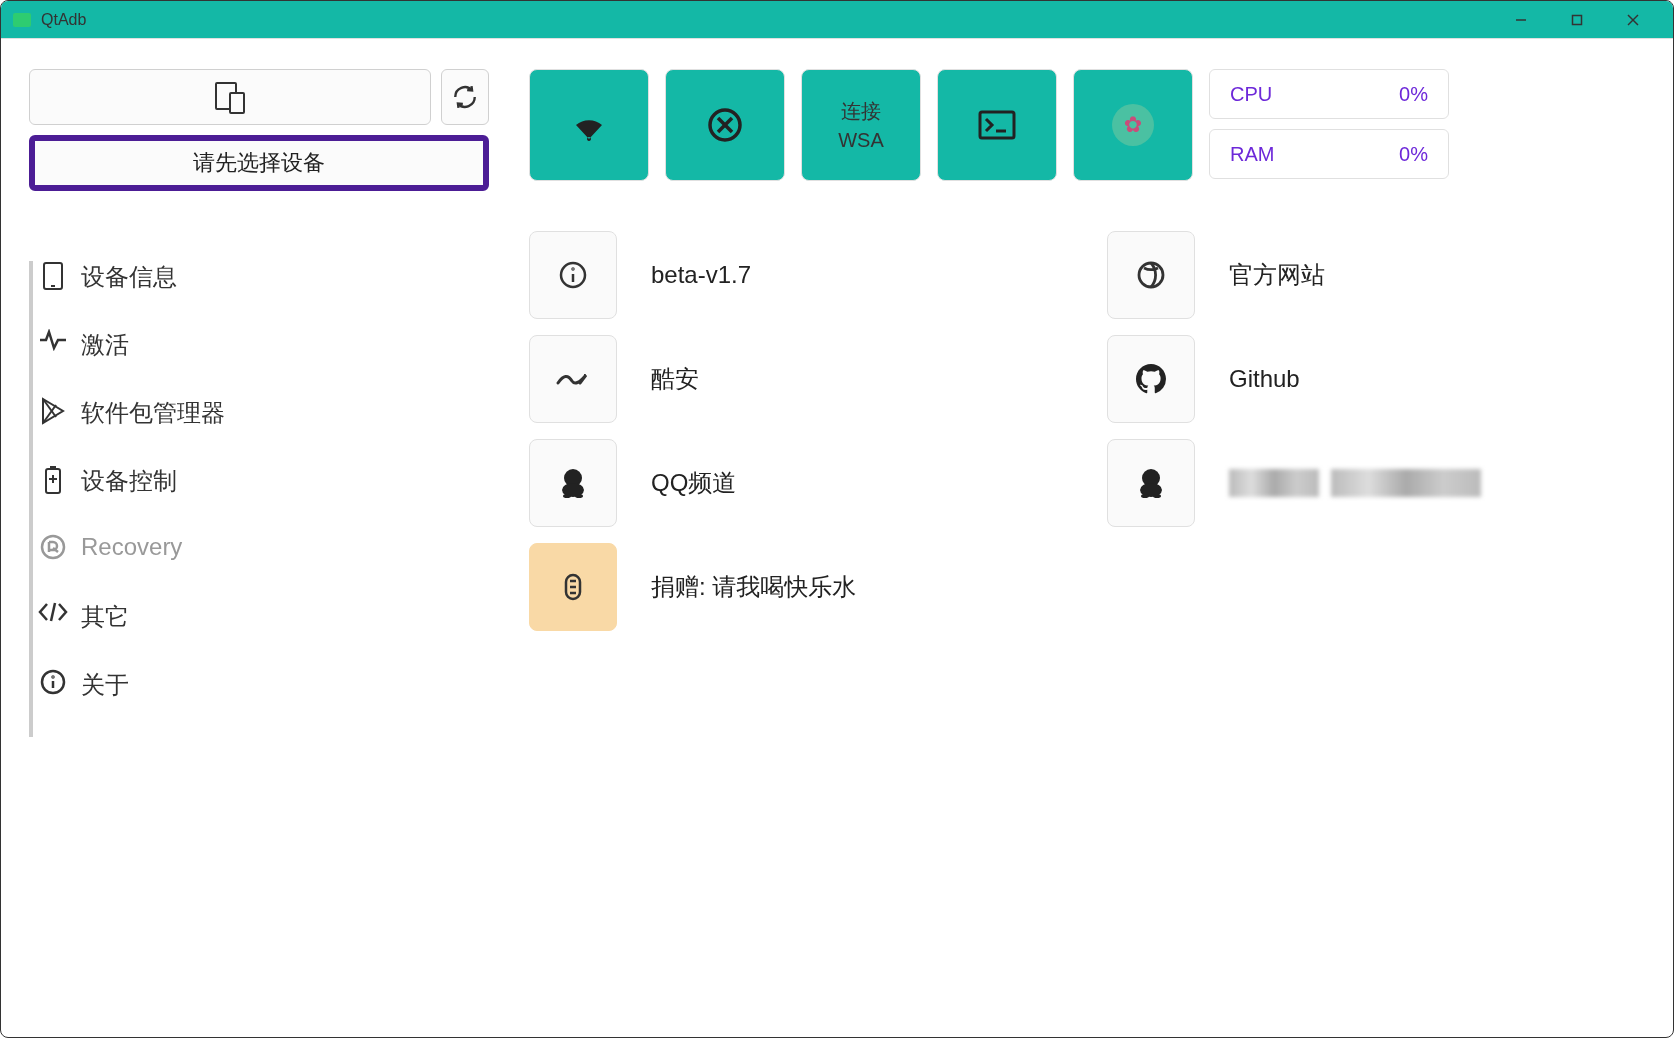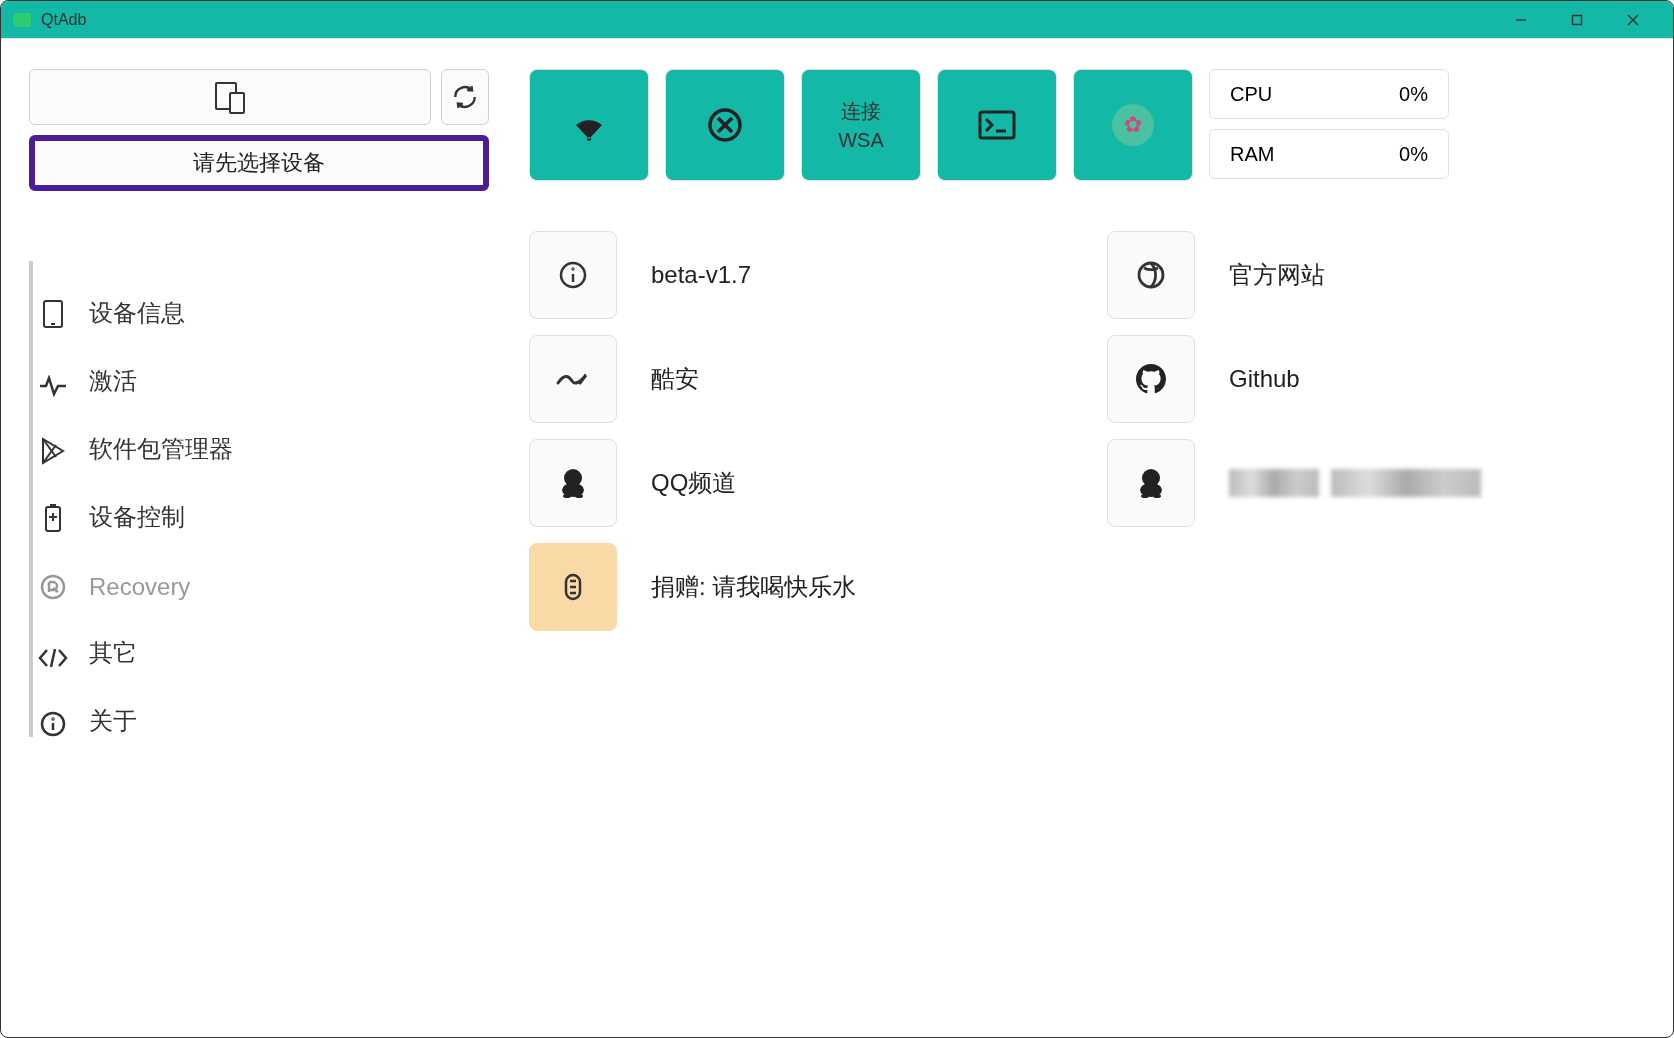--- a/index.html
+++ b/index.html
@@ -50,22 +50,22 @@
     }
     .select-prompt {
       height: 56px;
       border: 6px solid #4c1d95; border-radius: 6px;
       background: #fbfbfb;
       display: flex; align-items: center; justify-content: center;
       font-size: 22px; color: #222;
     }
     .sidebar { margin-top: 70px; }
     .sidebar-item {
-      display: flex; align-items: flex-end;
-      height: 68px; gap: 20px;
+      display: flex; align-items: flex-start;
+      height: 68px; gap: 12px;
       padding-left: 4px;
       border-left: 4px solid #ccc;
       margin-bottom: 0;
       cursor: pointer;
     }
     .sidebar-item .side-icon {
       width: 32px; display: flex; align-items: center; justify-content: center;
     }
     .sidebar-item .side-label { font-size: 24px; color: #333; }
     .sidebar-item.muted .side-label { color: #999; }
@@ -81,21 +81,21 @@
       align-items: center; justify-content: center;
       gap: 4px;
       font-size: 20px; color: #333;
     }
     .tool-btn.icon-only { flex-direction: row; }
     .stats-col { display: flex; flex-direction: column; gap: 10px; }
     .stat-box {
       width: 240px; height: 50px;
       border: 1px solid #e0e0e0; border-radius: 6px;
       display: flex; align-items: center; justify-content: space-between;
-      padding: 0 20px; font-size: 20px; color: #000000; gap: 23px;
+      padding: 0 20px; font-size: 20px; color: #6d28d9; gap: 23px;
     }
 
     .links-grid {
       display: grid;
       grid-template-columns: 1fr 1fr;
       column-gap: 40px;
       row-gap: 16px;
     }
     .link-item { display: flex; align-items: center; gap: 34px; }
     .link-icon-box {

